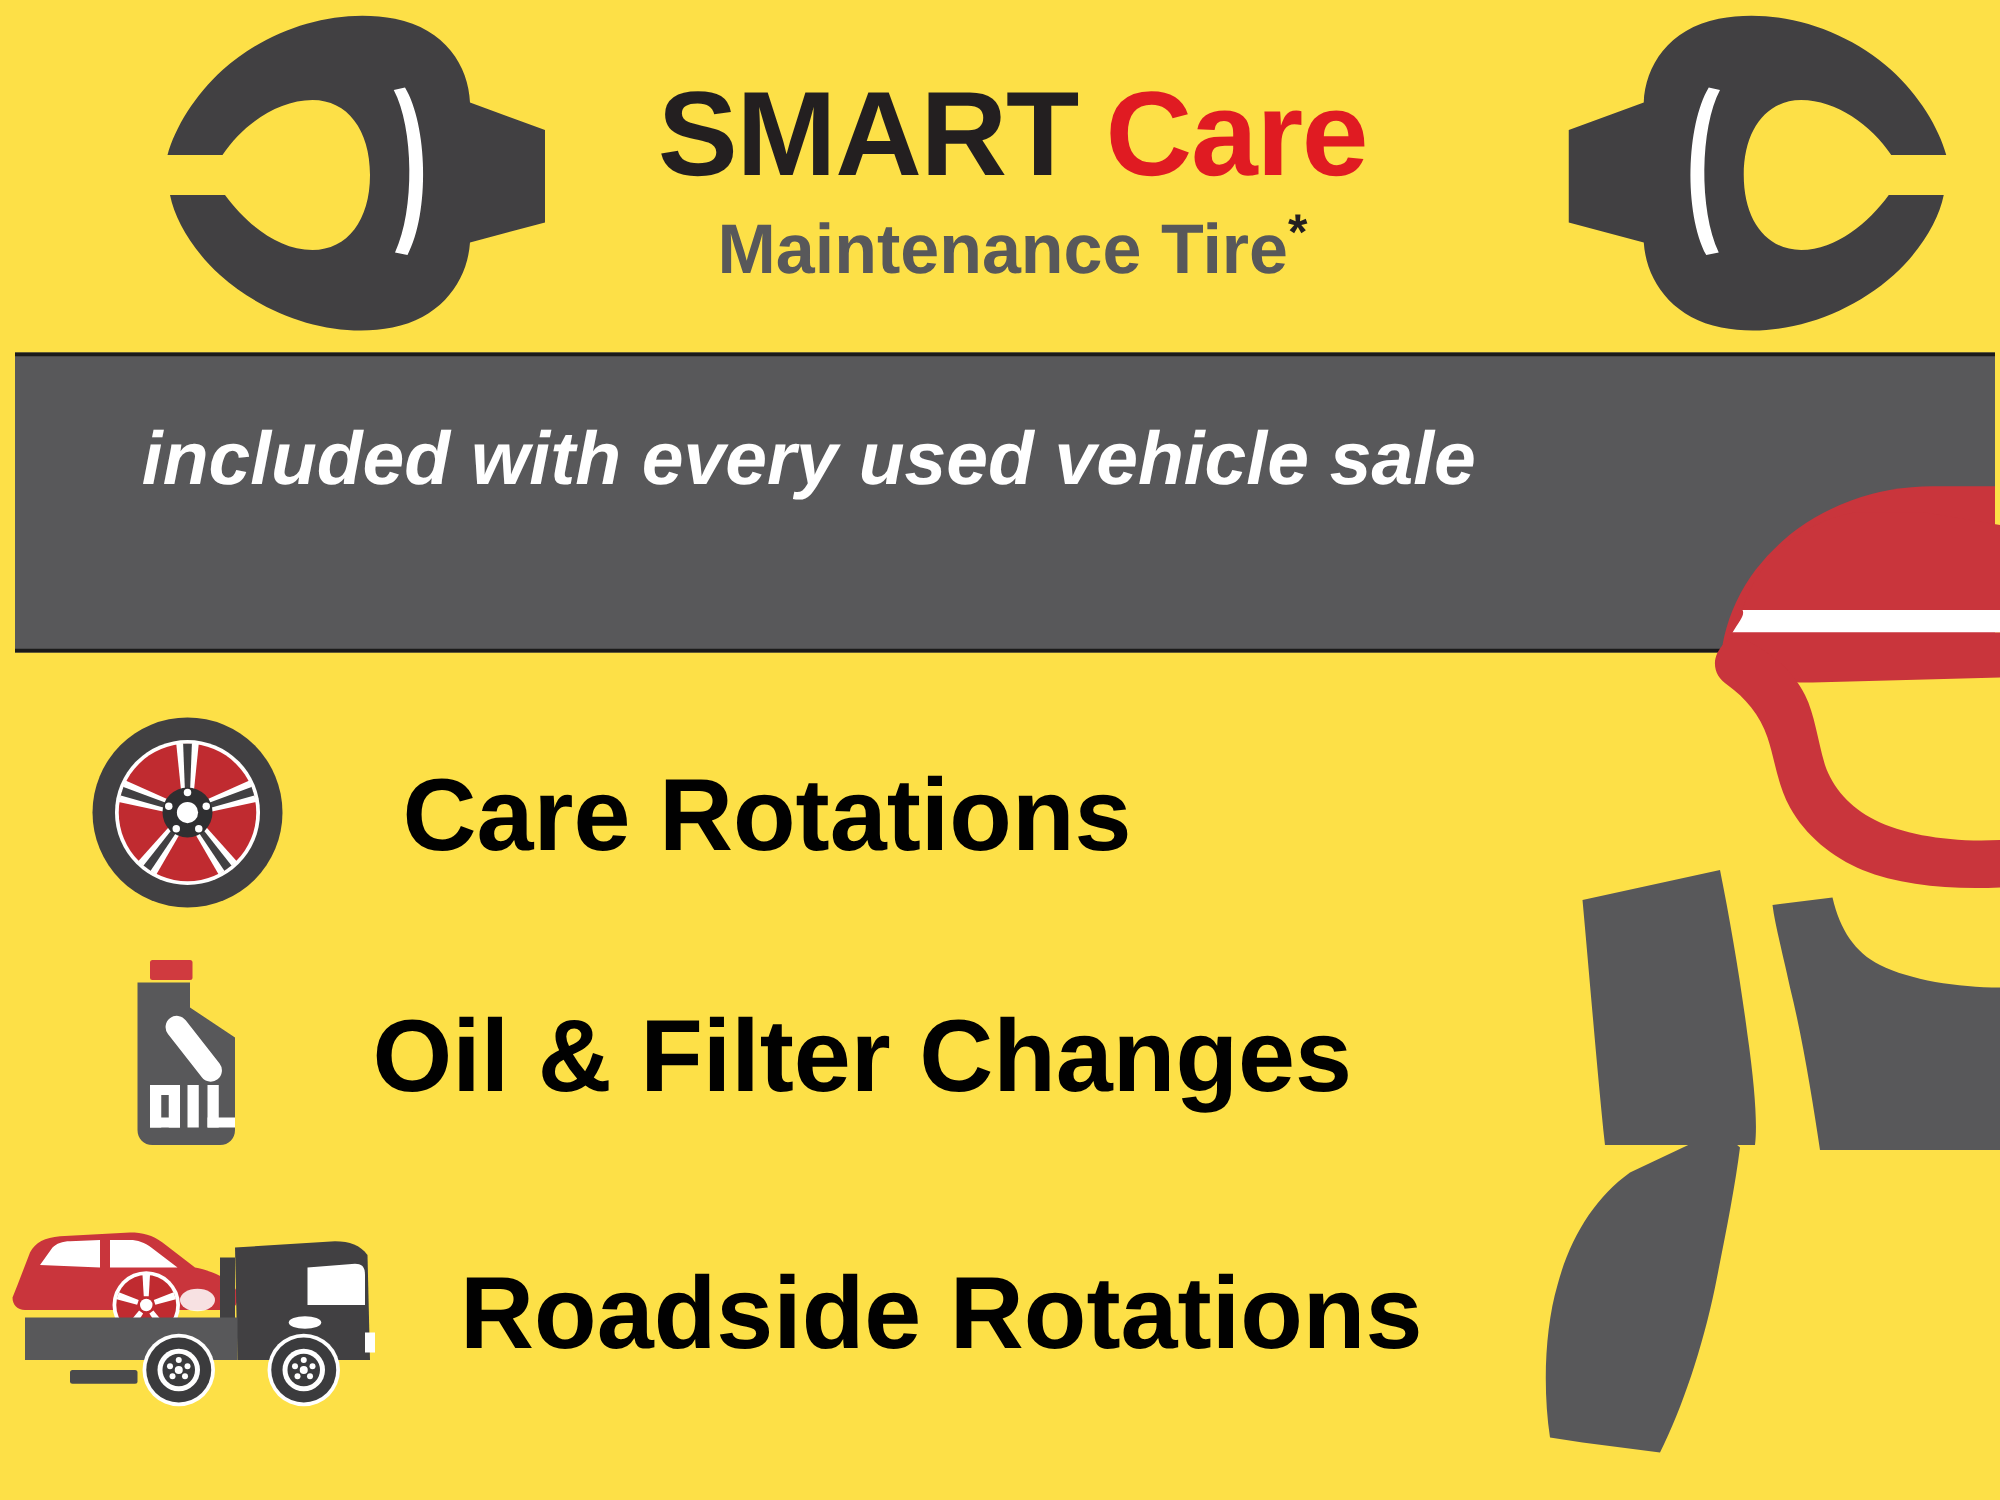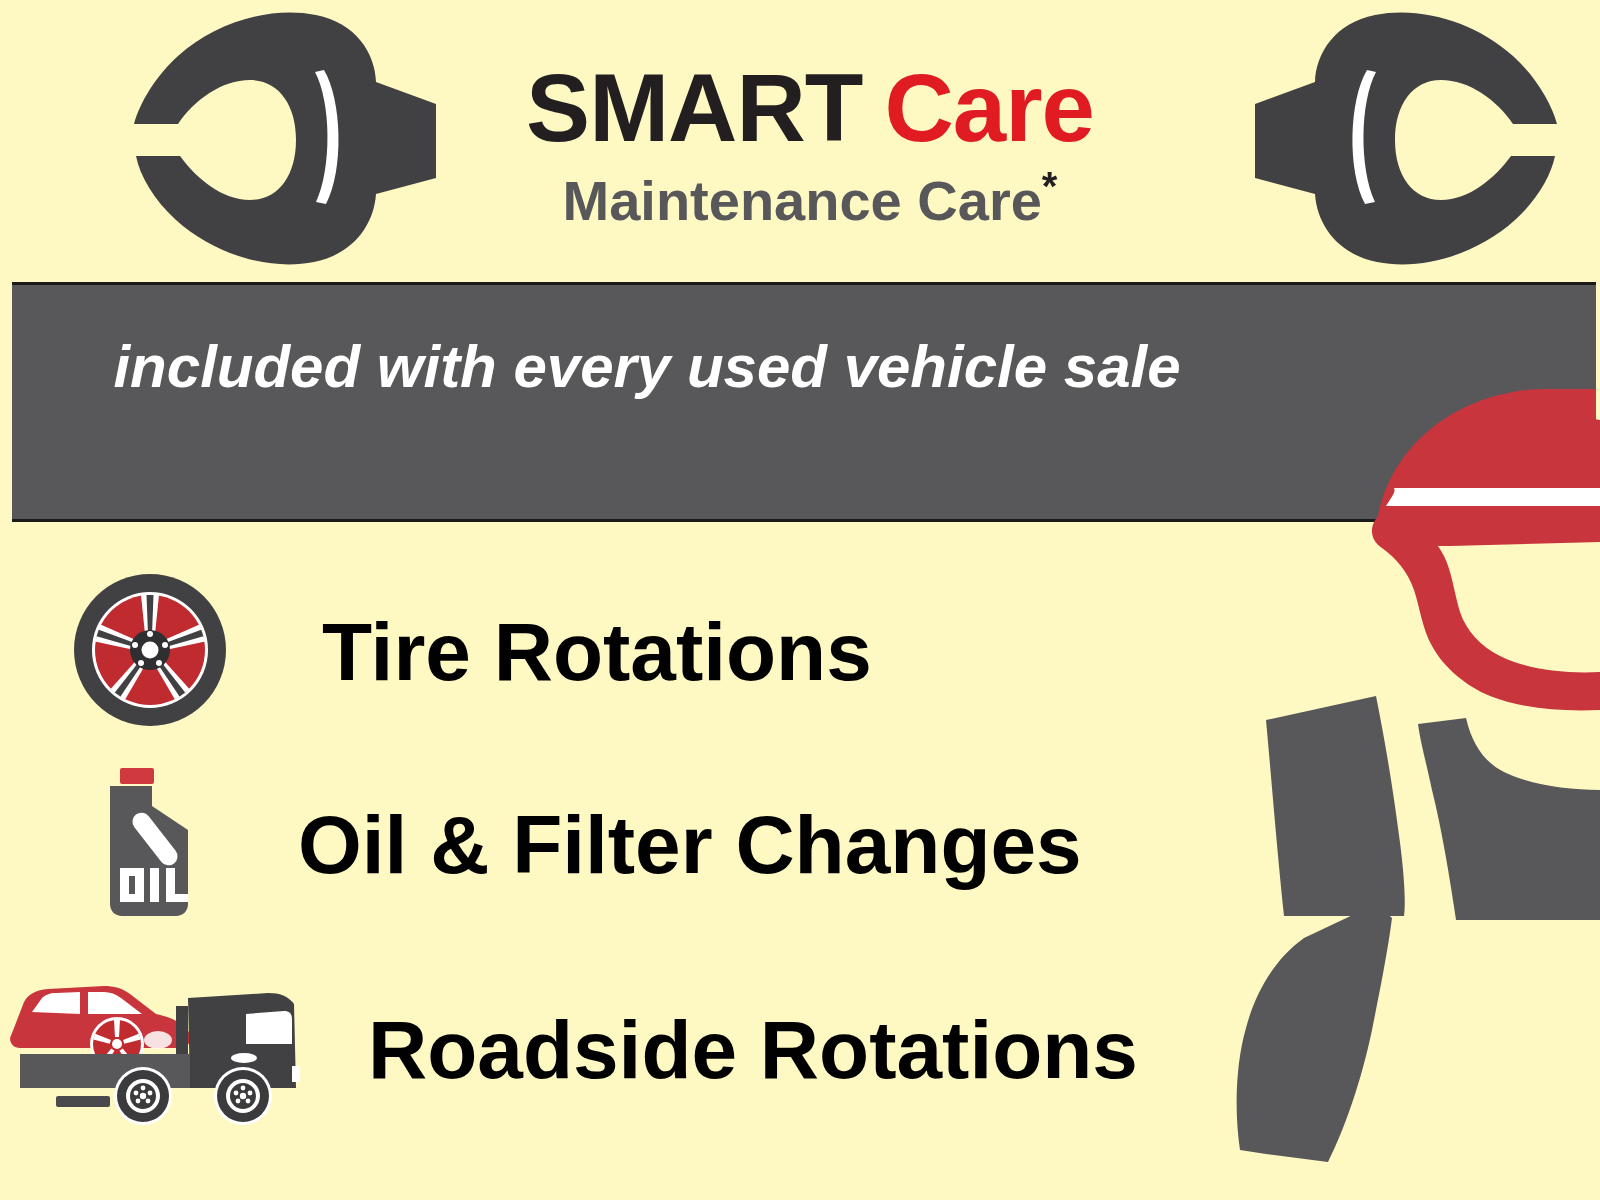--- a/index.html
+++ b/index.html
@@ -7,21 +7,21 @@
     padding: 0;
     background: #ffffff;
   }
   body {
     font-family: "Liberation Sans", sans-serif;
   }
   #poster {
     position: relative;
     width: 1600px;
     height: 1200px;
-    background: #fef9c3;
+    background: #fde047;
     overflow: hidden;
   }
 
   
   #header {
     position: absolute;
     left: 0; top: 0;
     width: 1600px; height: 272px;
   }
   .wrench-left {
@@ -187,21 +187,21 @@
                    C 238 15, 257 45, 258 74 Z" fill="#414042"></path>
           <path d="M206 62 C 224 92, 226 162, 208 196 L 198 194 C 214 160, 213 94, 197 64 Z" fill="#ffffff"></path>
         </g>
       </svg>
     </div>
 
     <div id="logo-text-block">
       <div id="brand-line">
         <span id="brand-smart">SMART</span><span id="brand-care">Care</span>
       </div>
-      <div id="brand-subtitle"><span>Maintenance Care</span><span id="brand-asterisk">*</span></div>
+      <div id="brand-subtitle"><span>Maintenance Tire</span><span id="brand-asterisk">*</span></div>
     </div>
   </div>
 
   <div id="banner">
     <div id="banner-inner">
       <div id="banner-subhead">included with every used vehicle sale</div>
     </div>
     <div id="banner-cap-corner"></div>
   </div>
 
@@ -234,21 +234,21 @@
         <circle cx="78" cy="78" r="8.5" fill="#ffffff"></circle>
         <g fill="#ffffff">
           <circle cx="78" cy="62" r="3"></circle>
           <circle cx="93" cy="73" r="3"></circle>
           <circle cx="87" cy="91" r="3"></circle>
           <circle cx="69" cy="91" r="3"></circle>
           <circle cx="63" cy="73" r="3"></circle>
         </g>
       </svg>
     </div>
-    <div class="feature-label">Tire Rotations</div>
+    <div class="feature-label">Care Rotations</div>
   </div>
 
   <div class="feature-row" id="feature-row-1">
     <div class="feature-icon">
       <svg width="116" height="150" viewBox="0 0 116 150" aria-hidden="true">
         <rect x="32" y="0" width="34" height="16" rx="2" fill="#d03a3f"></rect>
         <path d="M22 18 L64 18 L64 38 L100 62 L100 136 C100 143 95 148 88 148
                  L34 148 C27 148 22 143 22 136 Z" fill="#58585a"></path>
         <rect x="58" y="40" width="18" height="62" rx="9" fill="#ffffff" transform="rotate(-38 67 71)"></rect>
         <g fill="#ffffff">

